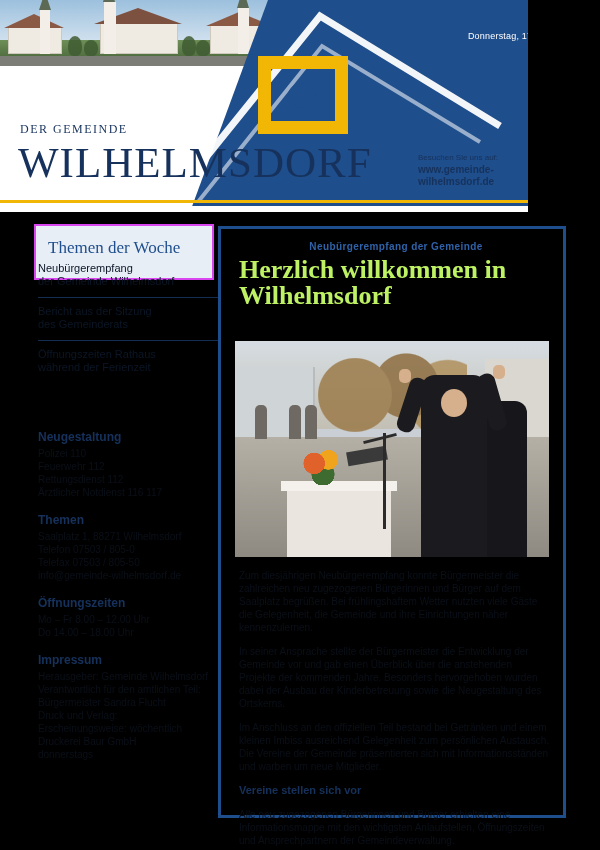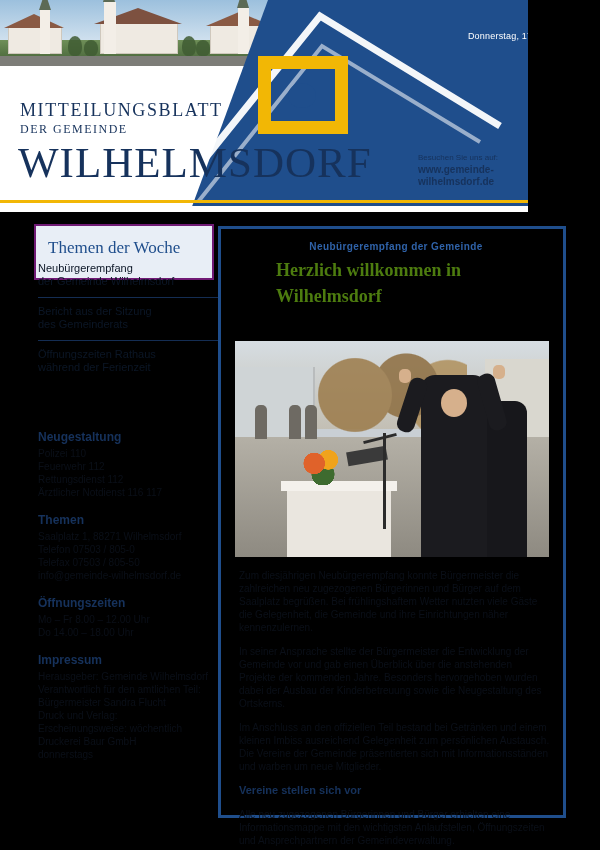--- a/index.html
+++ b/index.html
@@ -217,21 +217,21 @@
   }
 
   
   .themen-box {
     position: absolute;
     left: 34px;
     top: 12px;
     width: 176px;
     height: 52px;
     background: #e8eef6;
-    border: 2px solid #701a75;
+    border: 2px solid #d946ef;
   }
   .themen-title {
     position: absolute;
     left: 12px;
     top: 12px;
     font-family: "Liberation Serif", serif;
     font-size: 17px;
     color: #1f4e8c;
   }
 
@@ -297,26 +297,25 @@
     color: #2f62a8;
     font-size: 10px;
     font-weight: bold;
     letter-spacing: .4px;
   }
   .article-head {
     position: absolute;
     left: 18px;
     top: 28px;
     width: 312px;
-    color: #4d7c0f;
+    color: #bef264;
     font-family: "Liberation Serif", serif;
-    font-size: 18px;
+    font-size: 26px;
     line-height: 26px;
     font-weight: bold;
-    margin-left: 37px;
   }
   .article-head span { display: block; }
 
   
   .art-photo {
     position: absolute;
     left: 14px;
     top: 112px;
     width: 314px;
     height: 216px;
@@ -469,21 +468,20 @@
     </div>
 
     <svg class="chevron" viewBox="0 0 360 200" xmlns="http://www.w3.org/2000/svg">
       <polyline points="20,196 170,10 350,120" fill="none" stroke="#ffffff" stroke-width="7" opacity="0.95"></polyline>
       <polyline points="48,196 172,40 330,136" fill="none" stroke="#ffffff" stroke-width="4" opacity="0.55"></polyline>
     </svg>
 
     <div class="logo-square"></div>
     <div class="logo-dot"></div>
 
-    <div class="mb-line1">MITTEILUNGSBLATT</div>
     <div class="mb-line2">DER GEMEINDE</div>
     <div class="mb-title">WILHELMSDORF</div>
 
     <div class="visit">
       <div>Besuchen Sie uns auf:</div>
       <div class="url">www.gemeinde-wilhelmsdorf.de</div>
     </div>
 
     <div class="mast-rule"></div>
     <div class="mast-rule2"></div>

